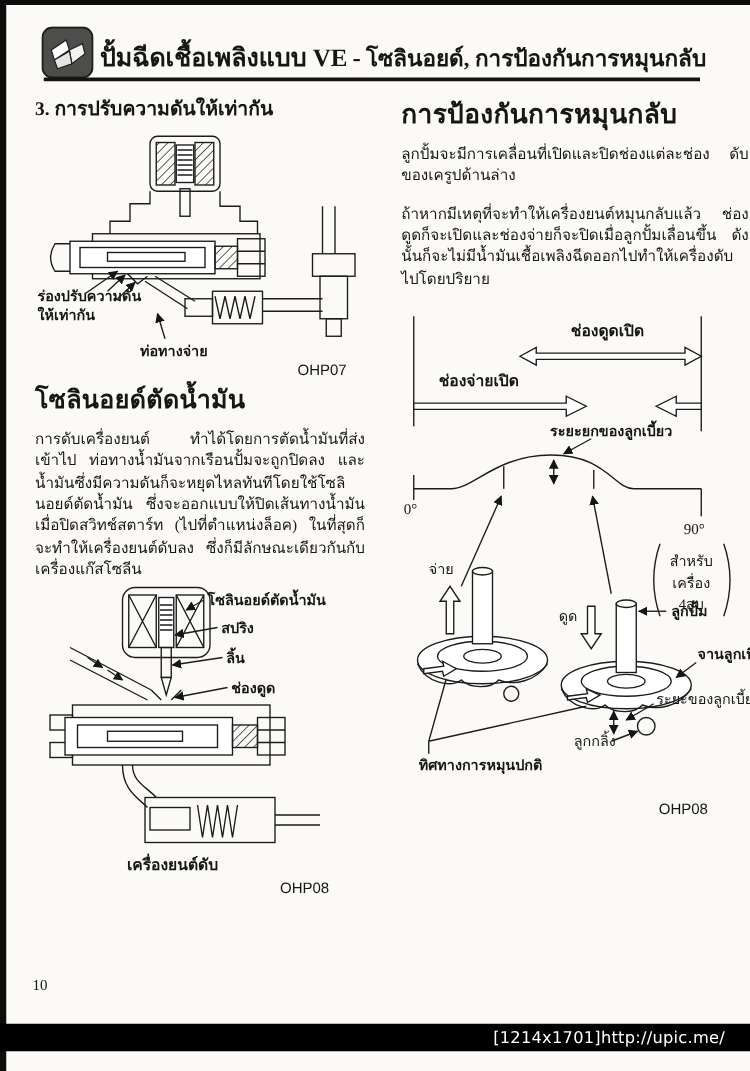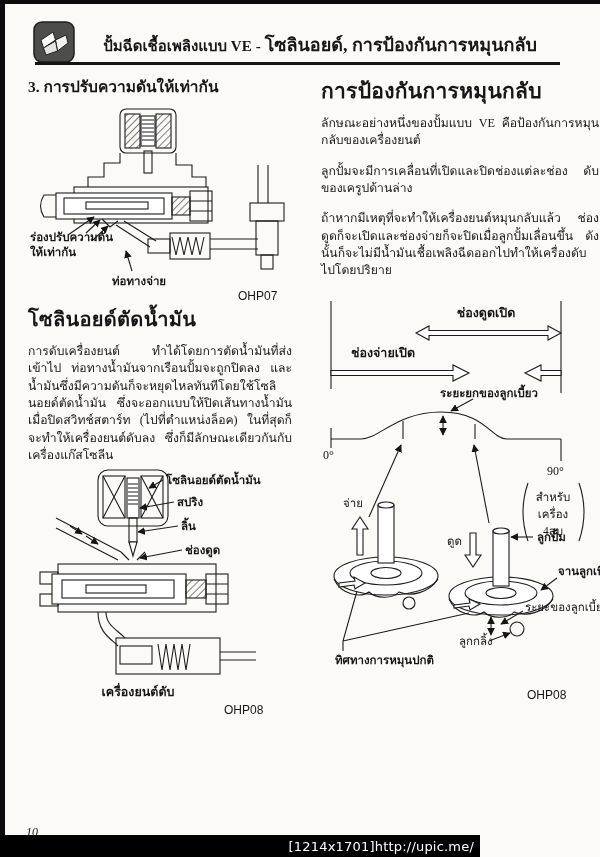--- a/index.html
+++ b/index.html
@@ -4,38 +4,38 @@
 <style>
   html,body{margin:0;padding:0;background:#333;}
   .sheet{
     position:relative;width:600px;height:857px;margin:0 auto;
     background:#fbfaf6;overflow:hidden;
     font-family:"Liberation Serif","DejaVu Serif",serif;color:#161616;
   }
   .edge-top{position:absolute;top:0;left:0;width:600px;height:4px;background:#0c0c0c;}
   .edge-left{position:absolute;top:0;left:0;width:5px;height:857px;background:#0c0c0c;}
   .footer-bar{
-    position:absolute;left:0;bottom:0;width:480px;height:22px;background:#000;
-    display:flex;align-items:center;justify-content:flex-end;box-sizing:border-box;padding-right:6px;
+    position:absolute;left:0;bottom:16px;width:600px;height:22px;background:#000;
+    display:flex;align-items:center;justify-content:flex-end;box-sizing:border-box;padding-right:20px;
   }
   .footer-bar span{color:#fff;font-family:"DejaVu Sans","Liberation Sans",sans-serif;font-size:13px;letter-spacing:0.2px;}
   .hdr-icon{position:absolute;left:33px;top:21px;width:42px;height:42px;}
   .hdr-title{position:absolute;left:80px;top:30px;width:480px;text-align:center;white-space:nowrap;}
-  .hdr-title .main{font-size:15px;font-weight:bold;}
+  .hdr-title .main{font-size:20px;font-weight:bold;}
   .hdr-title .sub{font-size:18px;font-weight:bold;}
   .hdr-rule{position:absolute;left:35px;top:62px;width:525px;height:3px;background:#141414;}
   .col{position:absolute;top:74px;}
   .col-left{left:28px;width:264px;}
   .col-right{left:300px;width:278px;margin-left:21px;}
   .h-sec{font-size:15.5px;font-weight:bold;margin:0 0 8px 0;}
   .h-big{font-size:20px;font-weight:bold;margin:0 0 8px 0;letter-spacing:0.3px;}
   .body-txt{font-size:12.2px;line-height:1.42;text-align:justify;margin:0 0 4px 0;}
   .col-right .body-txt{margin:0 0 13px 0;}
   .fig{display:block;}
-  .page-number{position:absolute;left:26px;top:825px;font-size:12px;font-style:italic;}
+  .page-number{position:absolute;left:26px;top:781px;font-size:12px;}
   svg text{font-family:"Liberation Serif","DejaVu Serif",serif;fill:#151515;}
   .lbl{font-size:11.5px;font-weight:bold;}
   .lbl-n{font-size:11.5px;}
   .ref{font-size:12px;font-family:"Liberation Sans","DejaVu Sans",sans-serif;}
 </style>
 </head>
 <body>
 
 <div class="sheet">
   <div class="edge-top"></div>
@@ -152,21 +152,20 @@
       <text class="lbl" x="149" y="38">สปริง</text>
       <text class="lbl" x="153" y="62">ลิ้น</text>
       <text class="lbl" x="157" y="86">ช่องดูด</text>
       <text class="lbl" x="110" y="228" text-anchor="middle" style="font-size:12.5px">เครื่องยนต์ดับ</text>
       <text class="ref" x="196" y="246">OHP08</text>
     </svg>
   </div>
 
   <div class="col col-right">
     <h2 class="h-big" style="font-size:21px">การป้องกันการหมุนกลับ</h2>
-    <p class="body-txt">ลักษณะอย่างหนึ่งของปั้มแบบ VE คือป้องกันการหมุนกลับของเครื่องยนต์</p>
     <p class="body-txt">ลูกปั้มจะมีการเคลื่อนที่เปิดและปิดช่องแต่ละช่อง ดับของเครูปด้านล่าง</p>
     <p class="body-txt">ถ้าหากมีเหตุที่จะทำให้เครื่องยนต์หมุนกลับแล้ว ช่องดูดก็จะเปิดและช่องจ่ายก็จะปิดเมื่อลูกปั้มเลื่อนขึ้น ดังนั้นก็จะไม่มีน้ำมันเชื้อเพลิงฉีดออกไปทำให้เครื่องดับไปโดยปริยาย</p>
 
     <svg class="fig" width="290" height="415" viewBox="0 0 290 415">
       <defs>
         <marker id="a3" viewBox="0 0 10 10" refX="9" refY="5" markerWidth="7" markerHeight="7" orient="auto-start-reverse">
           <path d="M0,0 L10,5 L0,10 z" fill="#151515"></path>
         </marker>
       </defs>
       <g stroke="#1c1c1c" fill="none" stroke-width="1.1">

